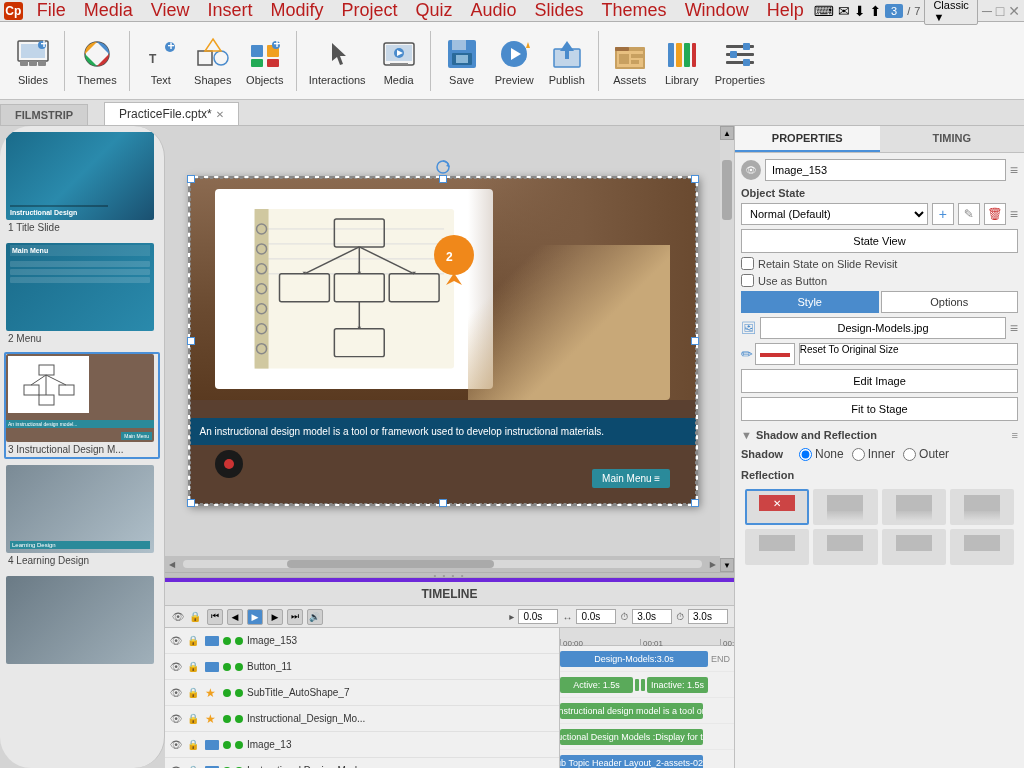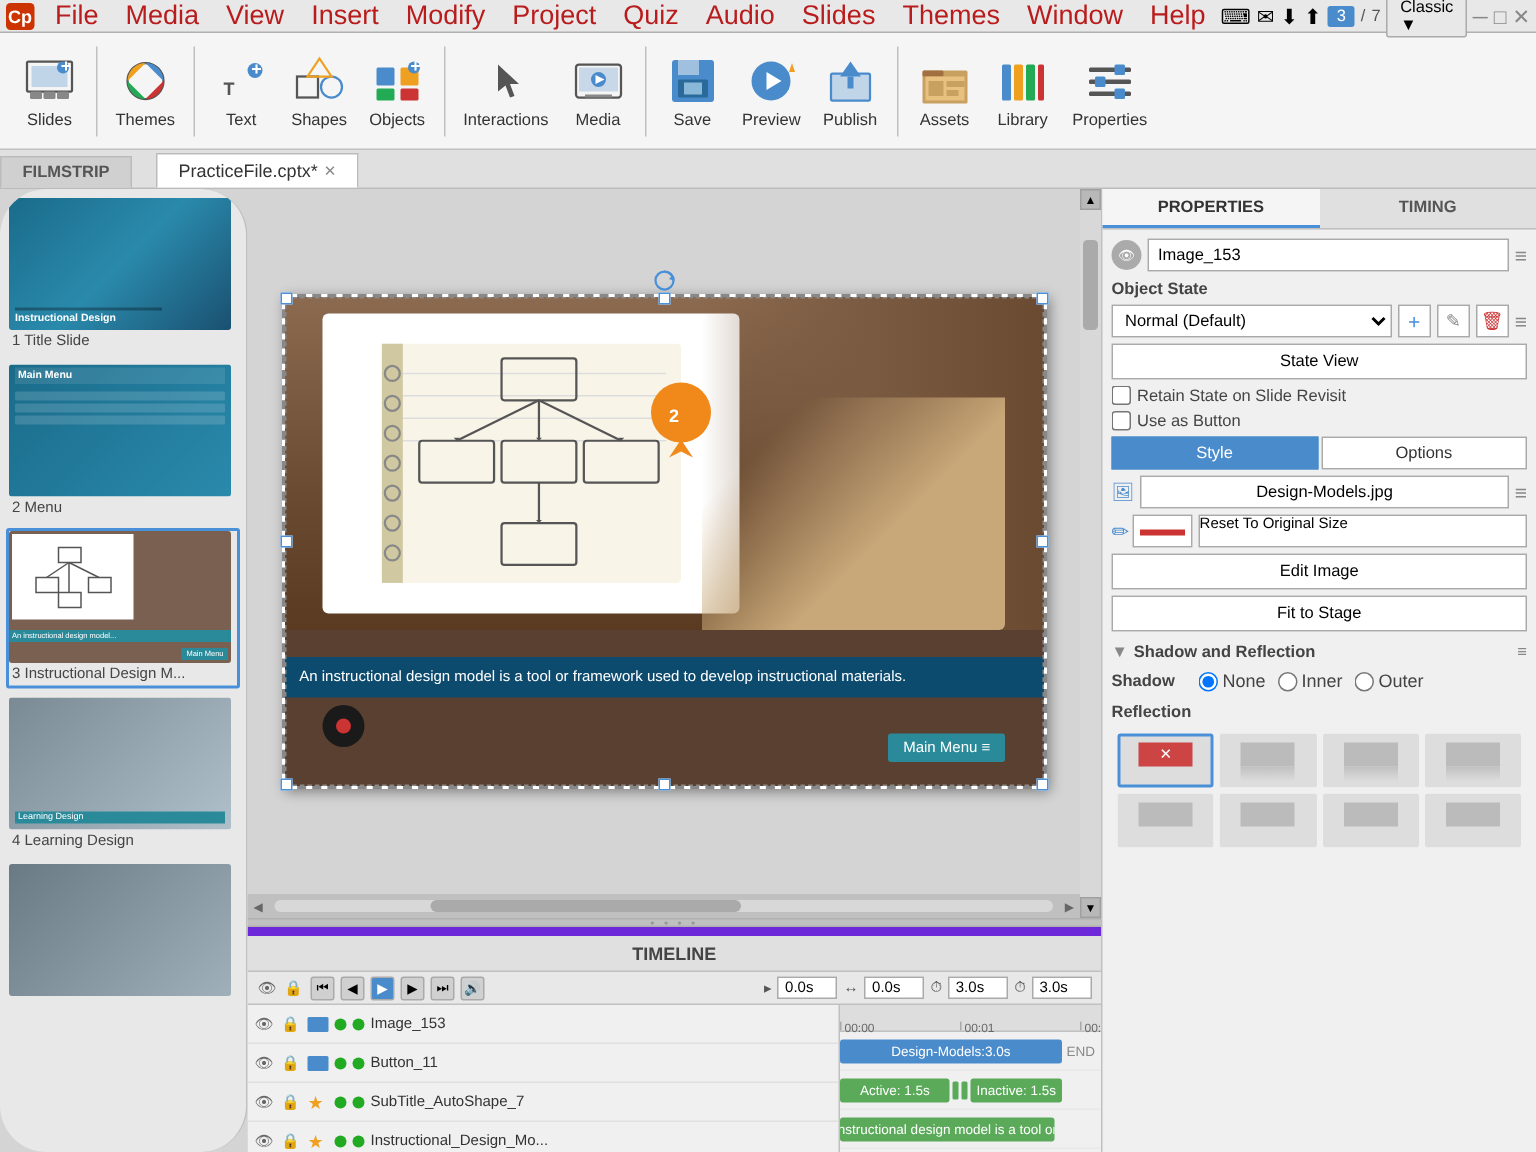--- a/index.html
+++ b/index.html
@@ -245,23 +245,23 @@
     }
     .scroll-arrow {
       font-size: 8px; color: #666; cursor: pointer;
       position: absolute;
     }
     .scroll-left { left: 4px; }
     .scroll-right { right: 4px; }
 
     
     #timeline {
-      height: 150px;
+      height: 190px;
       background: #f0f0f0;
-      border-top: 6px solid #6d28d9;
+      border-top: 4px solid #6d28d9;
       display: flex;
       flex-direction: column;
     }
     #timeline-header {
       height: 24px;
       background: #e0e0e0;
       display: flex;
       align-items: center;
       justify-content: center;
       font-weight: bold;

